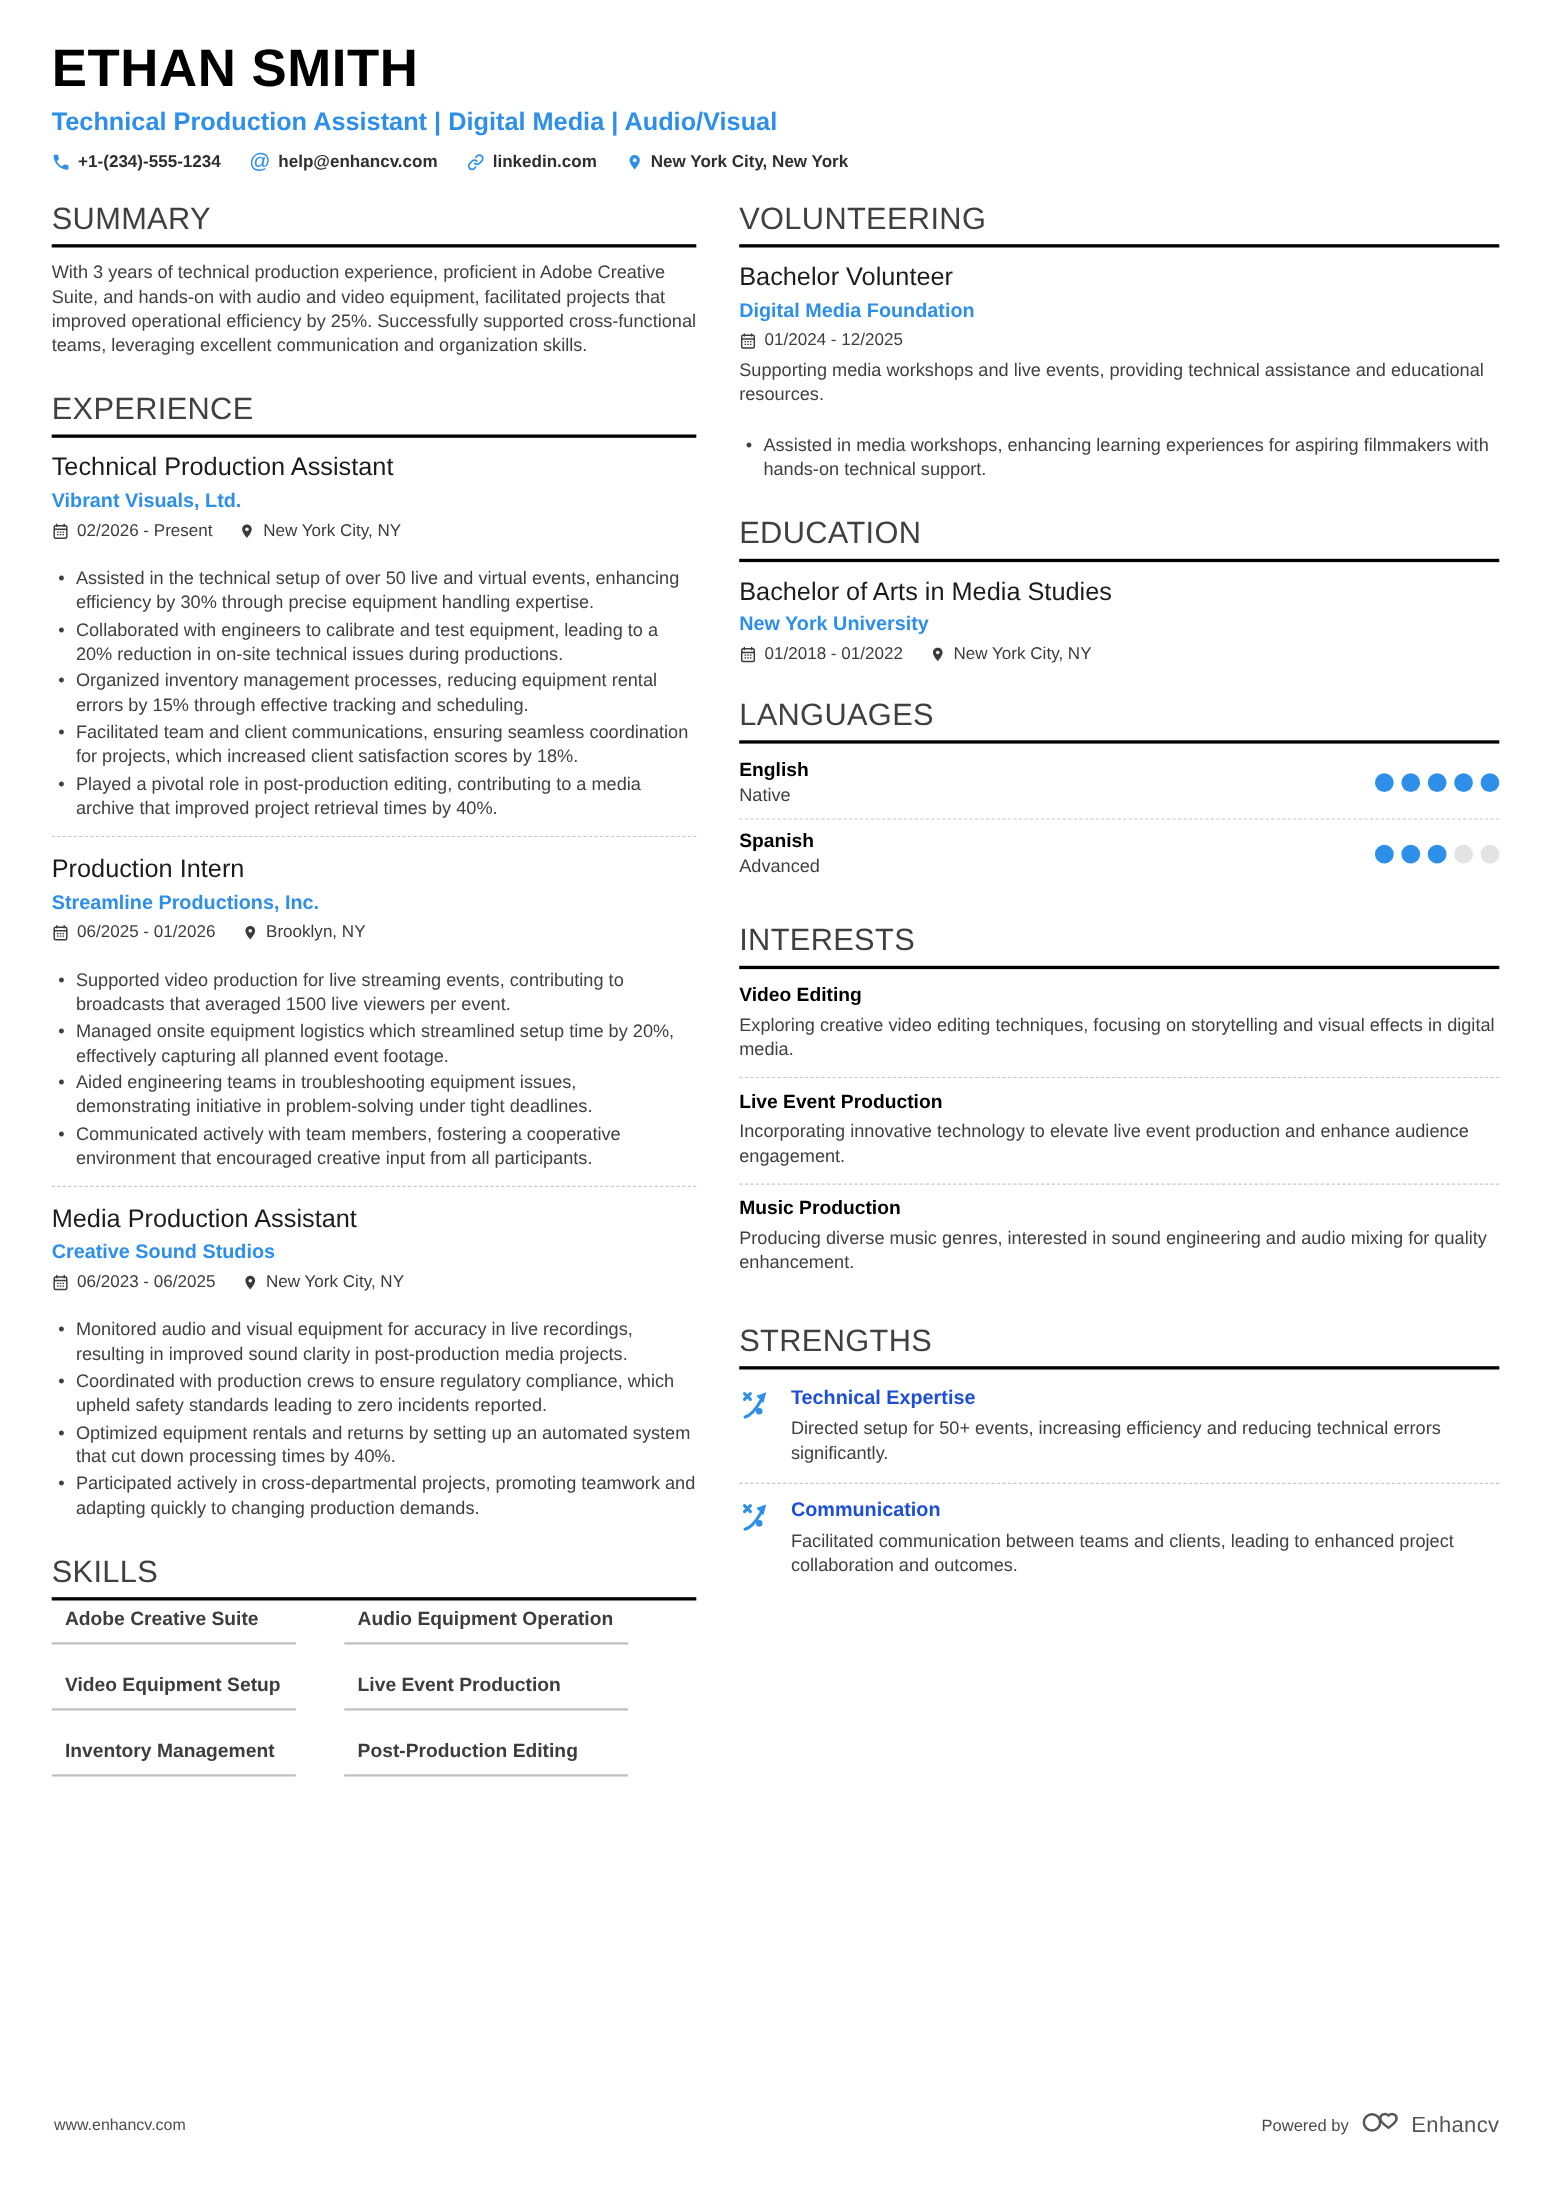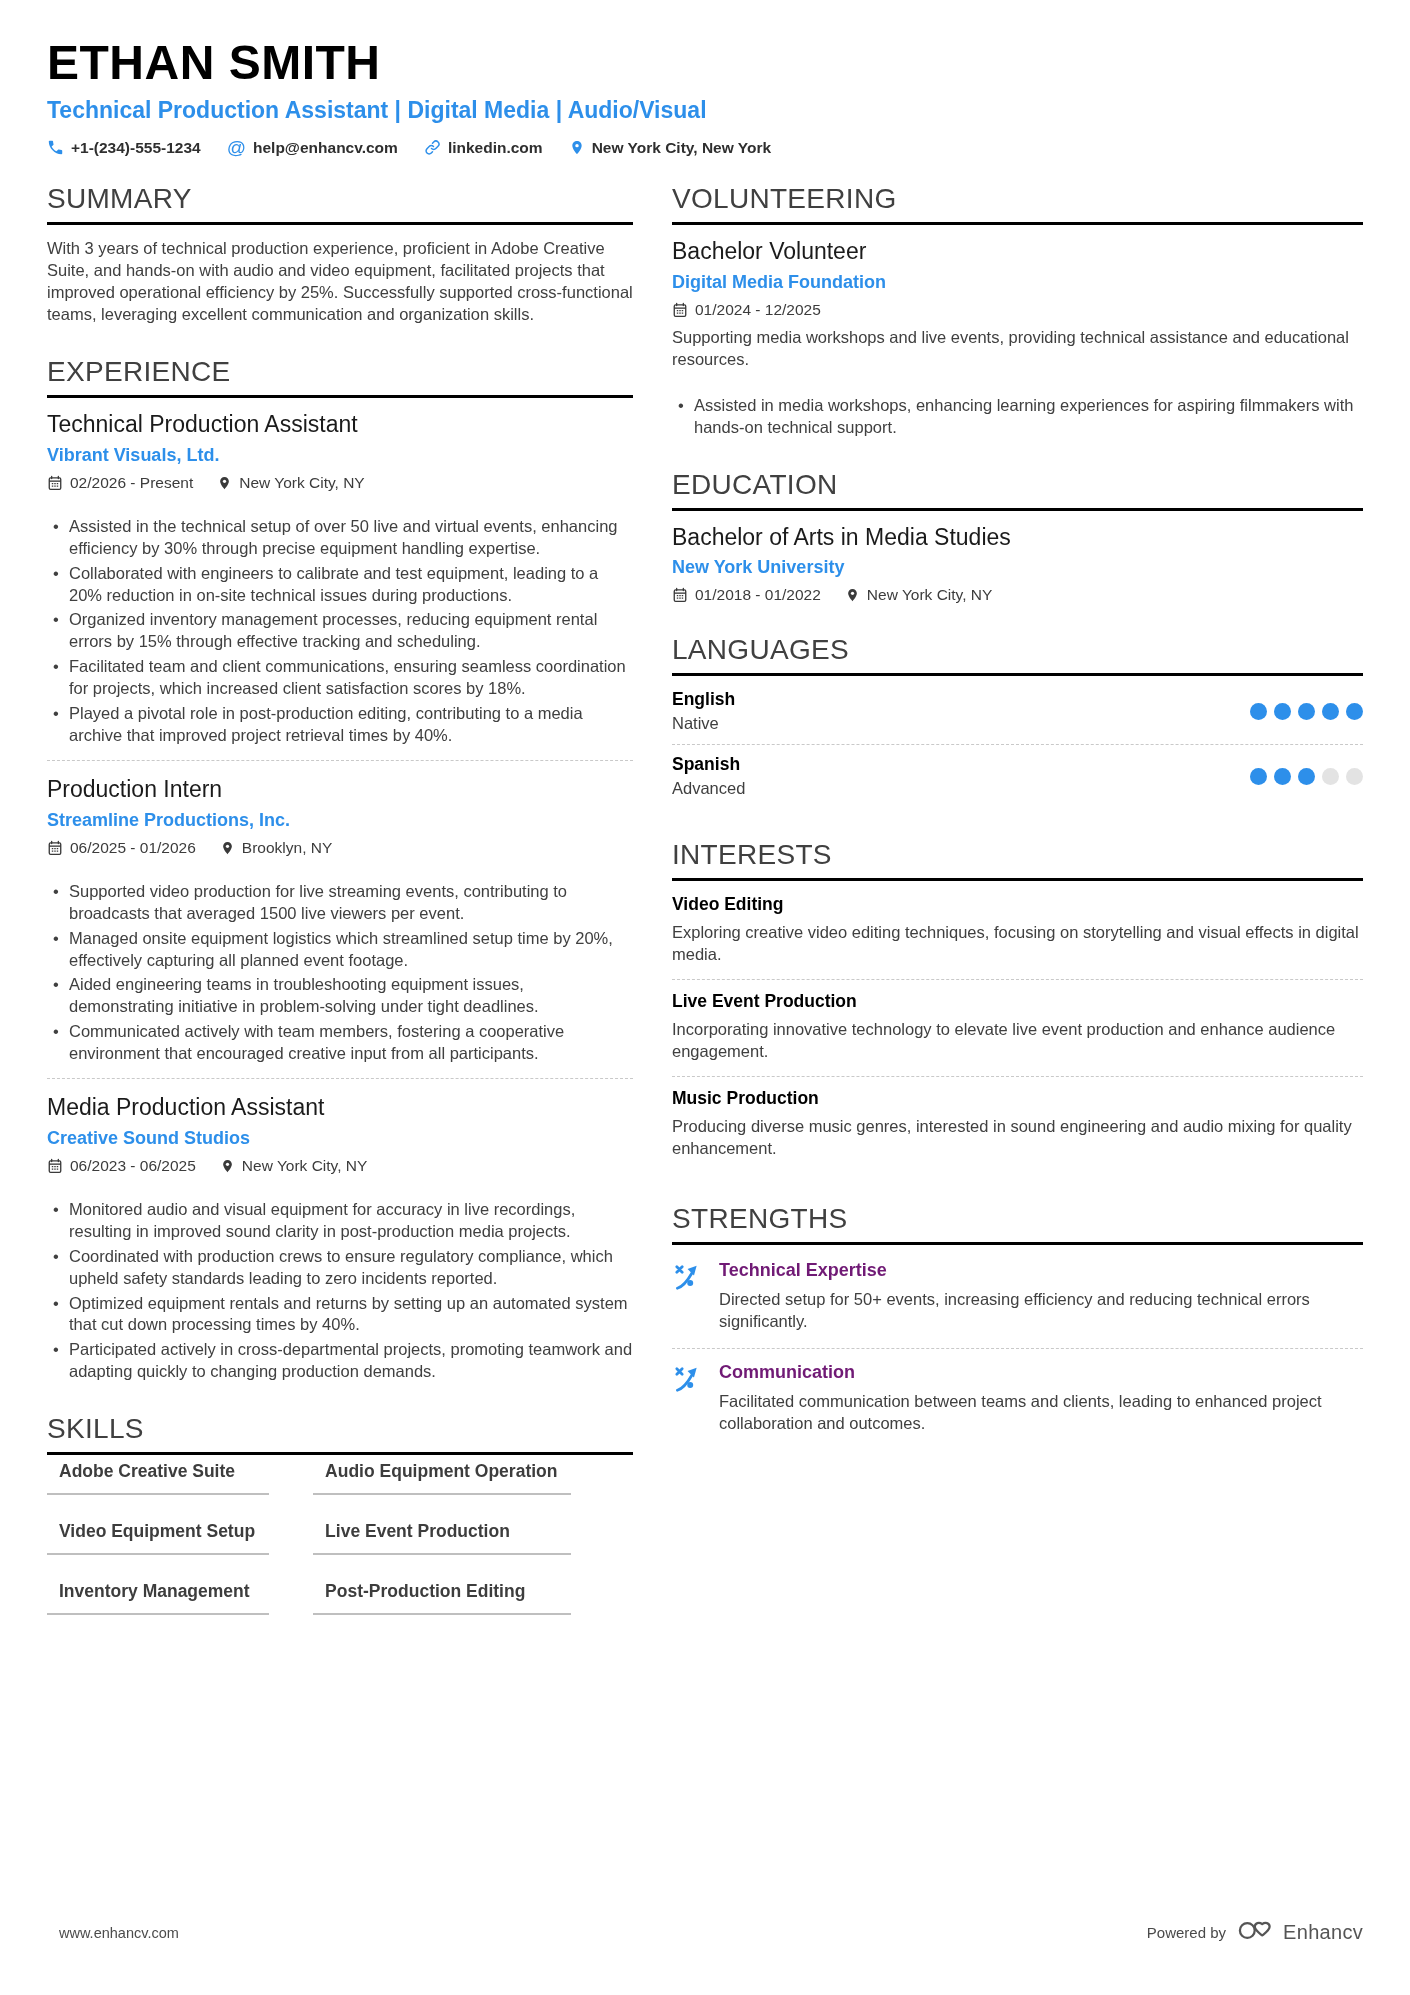--- a/index.html
+++ b/index.html
@@ -49,23 +49,23 @@
   .dot { width:17px; height:17px; border-radius:50%; background:#e3e3e3; margin-left:7px; }
   .dot.filled { background:var(--accent); }
   
   .interest-item { padding:11px 0 13px 0; }
   .interest-item + .interest-item { border-top:1.5px dashed #c9c9c9; }
   .item-title { font-size:17.5px; font-weight:700; color:#000; margin-bottom:7px; }
   
   .strength-item { display:flex; gap:15px; padding:13px 0 15px 0; }
   .strength-item + .strength-item { border-top:1.5px dashed #c9c9c9; }
   .strength-icon { flex:none; width:32px; color:var(--accent); padding-top:2px; }
-  .strength-title { font-size:18px; font-weight:700; color:#701a75; margin-bottom:8px; }
-  
-  .footer { position:absolute; left:59px; right:47px; bottom:48px;
+  .strength-title { font-size:18px; font-weight:700; color:#1d4ed8; margin-bottom:8px; }
+  
+  .footer { position:absolute; left:49px; right:47px; bottom:48px;
     display:flex; justify-content:space-between; align-items:center; }
   .footer-site { font-size:14.5px; color:#4c4c4c; text-decoration:none; }
   .powered { display:flex; align-items:center; gap:10px; color:#4f4f4f; }
   .powered-by { font-size:15px; color:#4a4a4a; }
   .brand-name { font-size:20px; color:#555; letter-spacing:.3px; }
   :root { --accent:#2d8fea; }
 </style>
 </head>
 <body>
 

